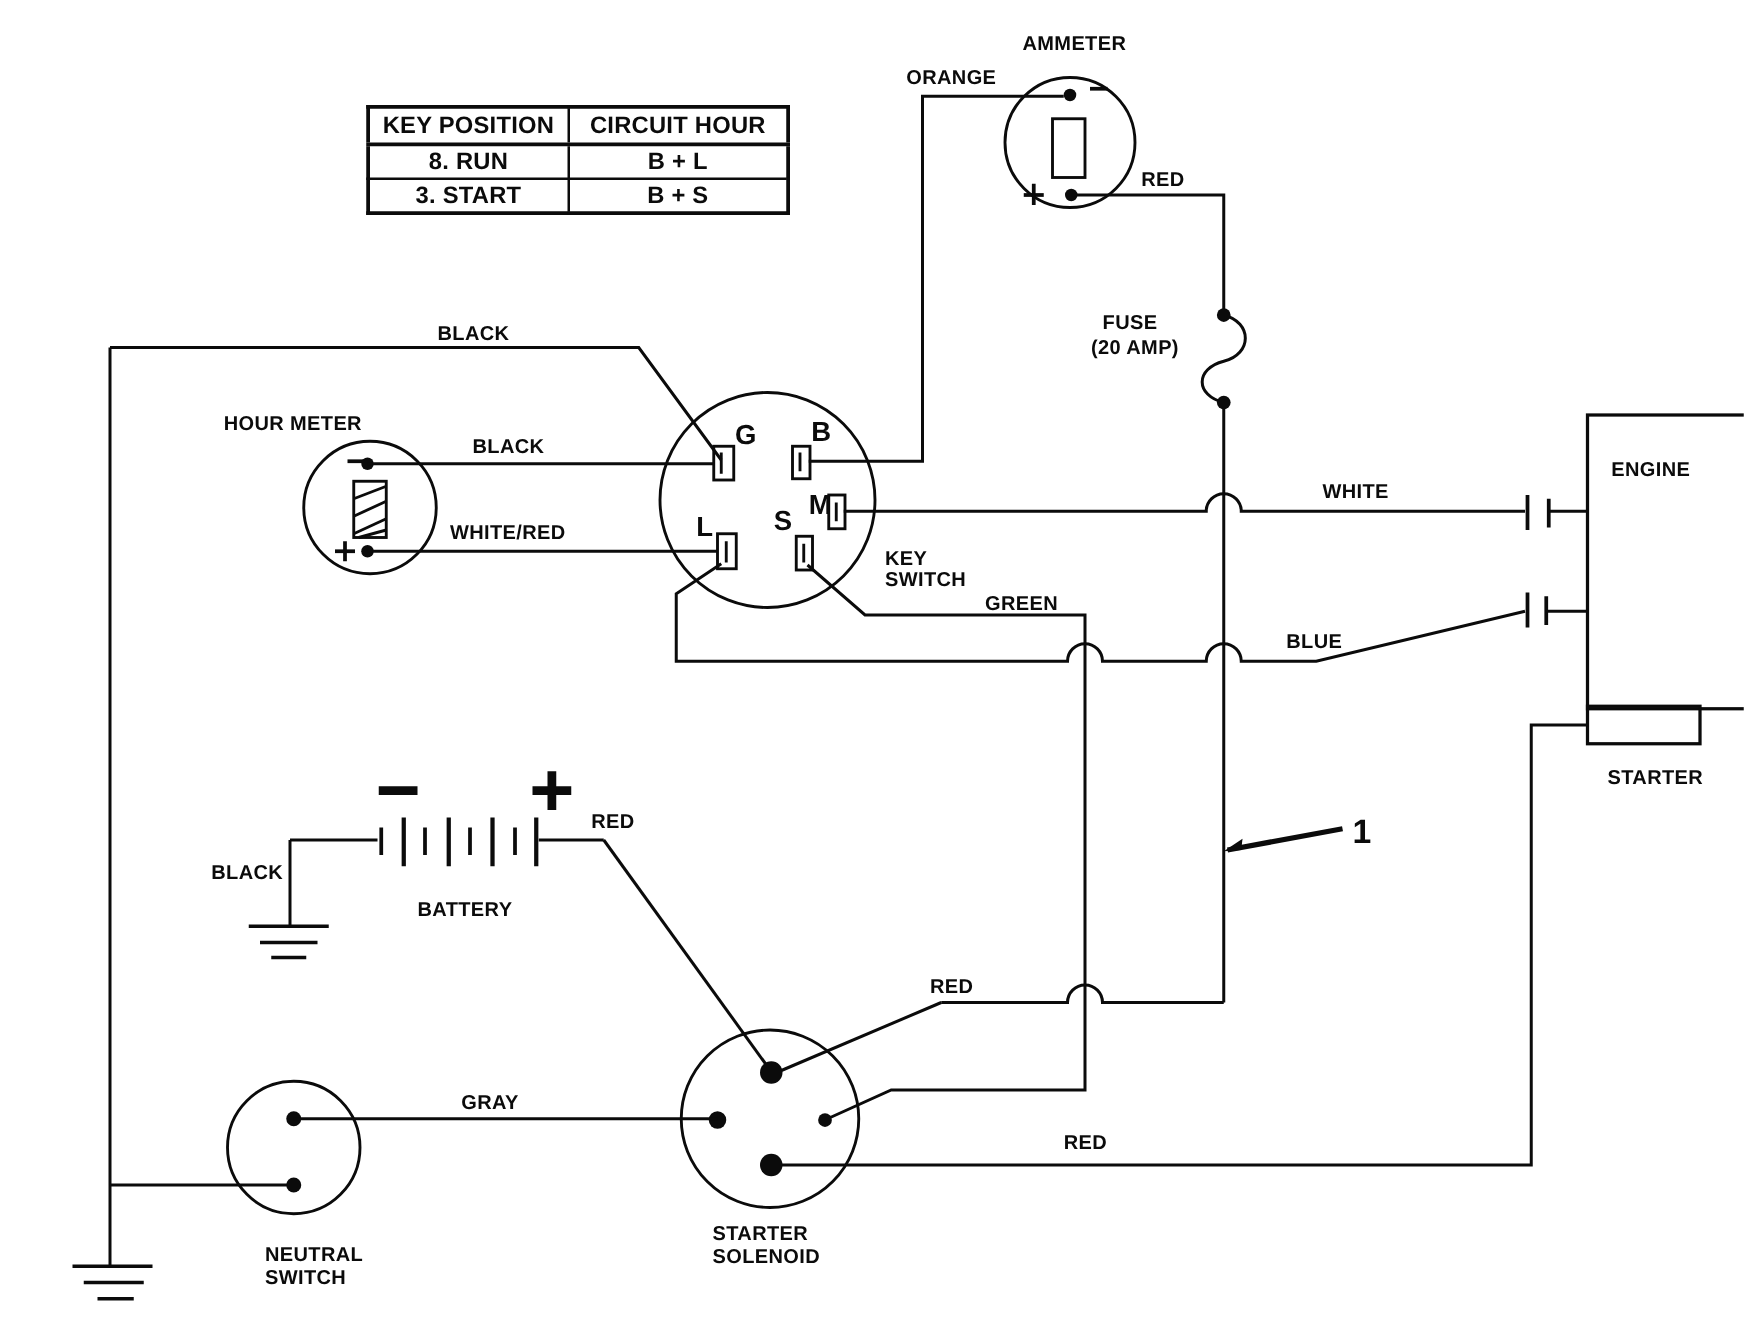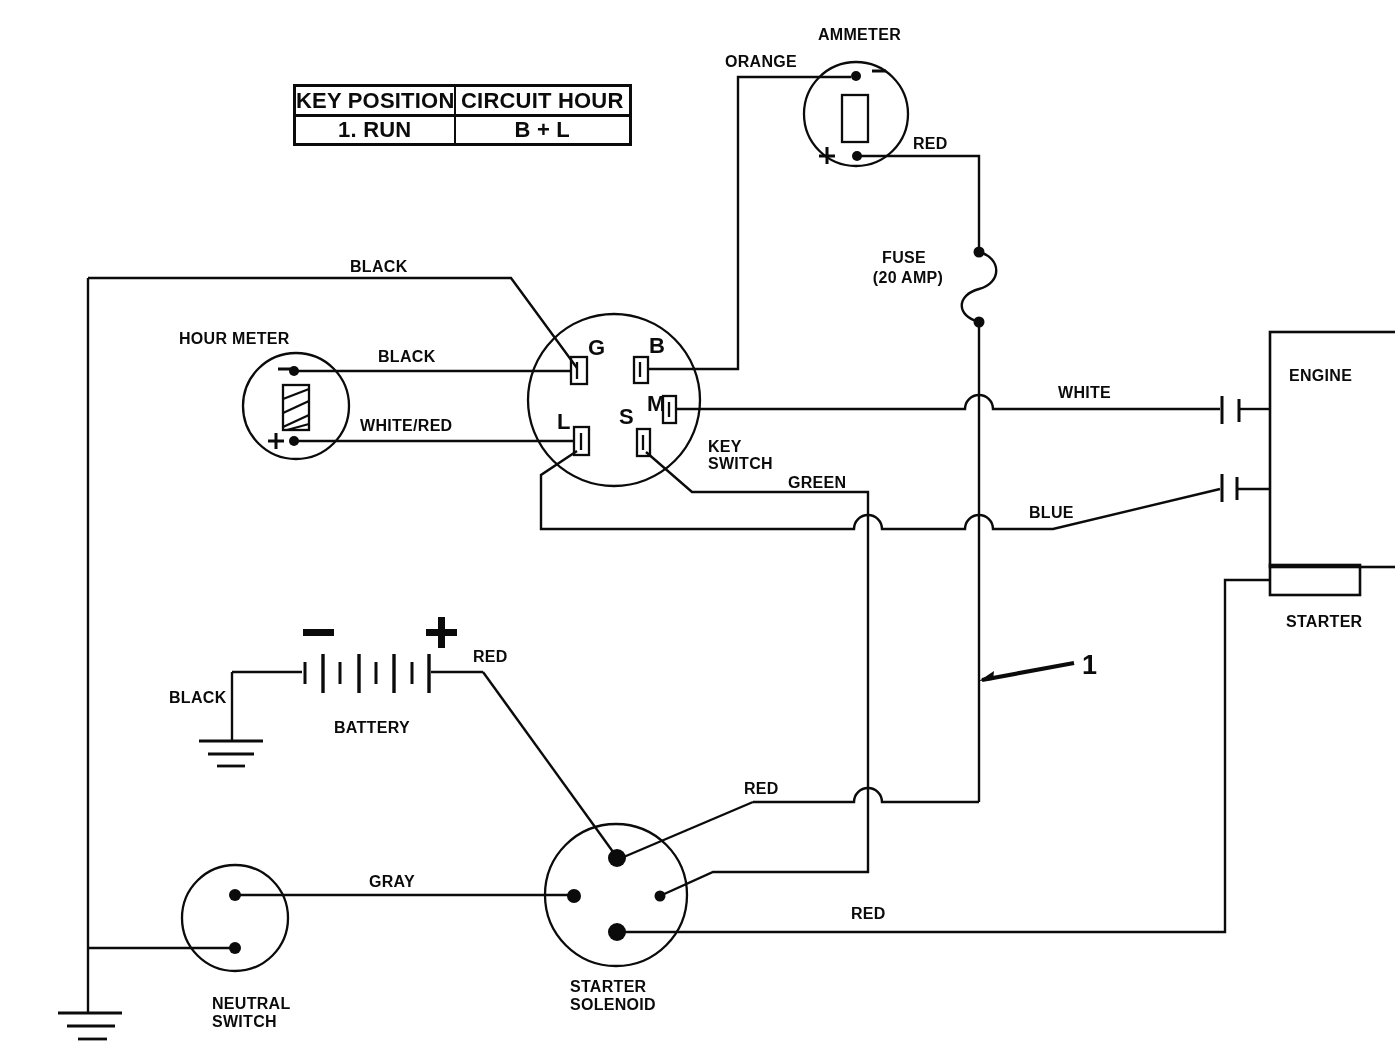--- a/index.html
+++ b/index.html
@@ -12,21 +12,21 @@
     font-family:"Liberation Sans",sans-serif;
     font-weight:bold;fill:#0b0b0b;letter-spacing:.3px;
   }
   .lbl{font-size:16px;}
   .term{font-size:22px;letter-spacing:0;}
   .callout{font-size:27px;}
   
   #keytable{
     position:absolute;left:257px;top:84px;width:336px;
     border-collapse:collapse;table-layout:fixed;
-    font-size:22px;font-weight:bold;color:#0b0b0b;letter-spacing:.2px;
+    font-size:19px;font-weight:bold;color:#0b0b0b;letter-spacing:.2px;
   }
   #keytable th,#keytable td{
     border:2px solid #0b0b0b;text-align:center;padding:0;height:25px;
     white-space:nowrap;overflow:hidden;
   }
   #keytable th{height:27px;border-bottom:3px solid #0b0b0b;}
   #keytable{border:3px solid #0b0b0b;}
   #keytable col.c1{width:160px;} #keytable col.c2{width:176px;}
 </style>
 </head>
@@ -225,19 +225,23 @@
     <colgroup>
         <col class="c1">
         <col class="c2">
       </colgroup>
     <tbody>
         <tr>
       <th>KEY POSITION</th>
       <th>CIRCUIT HOUR</th>
     </tr>
     <tr>
-      <td>1. RUN</td>
+      <td>8. RUN</td>
       <td>B + L</td>
+    </tr>
+    <tr>
+      <td>3. START</td>
+      <td>B + S</td>
     </tr>
   </tbody>
     </table>
 
 </div>
 
 </body></html>

